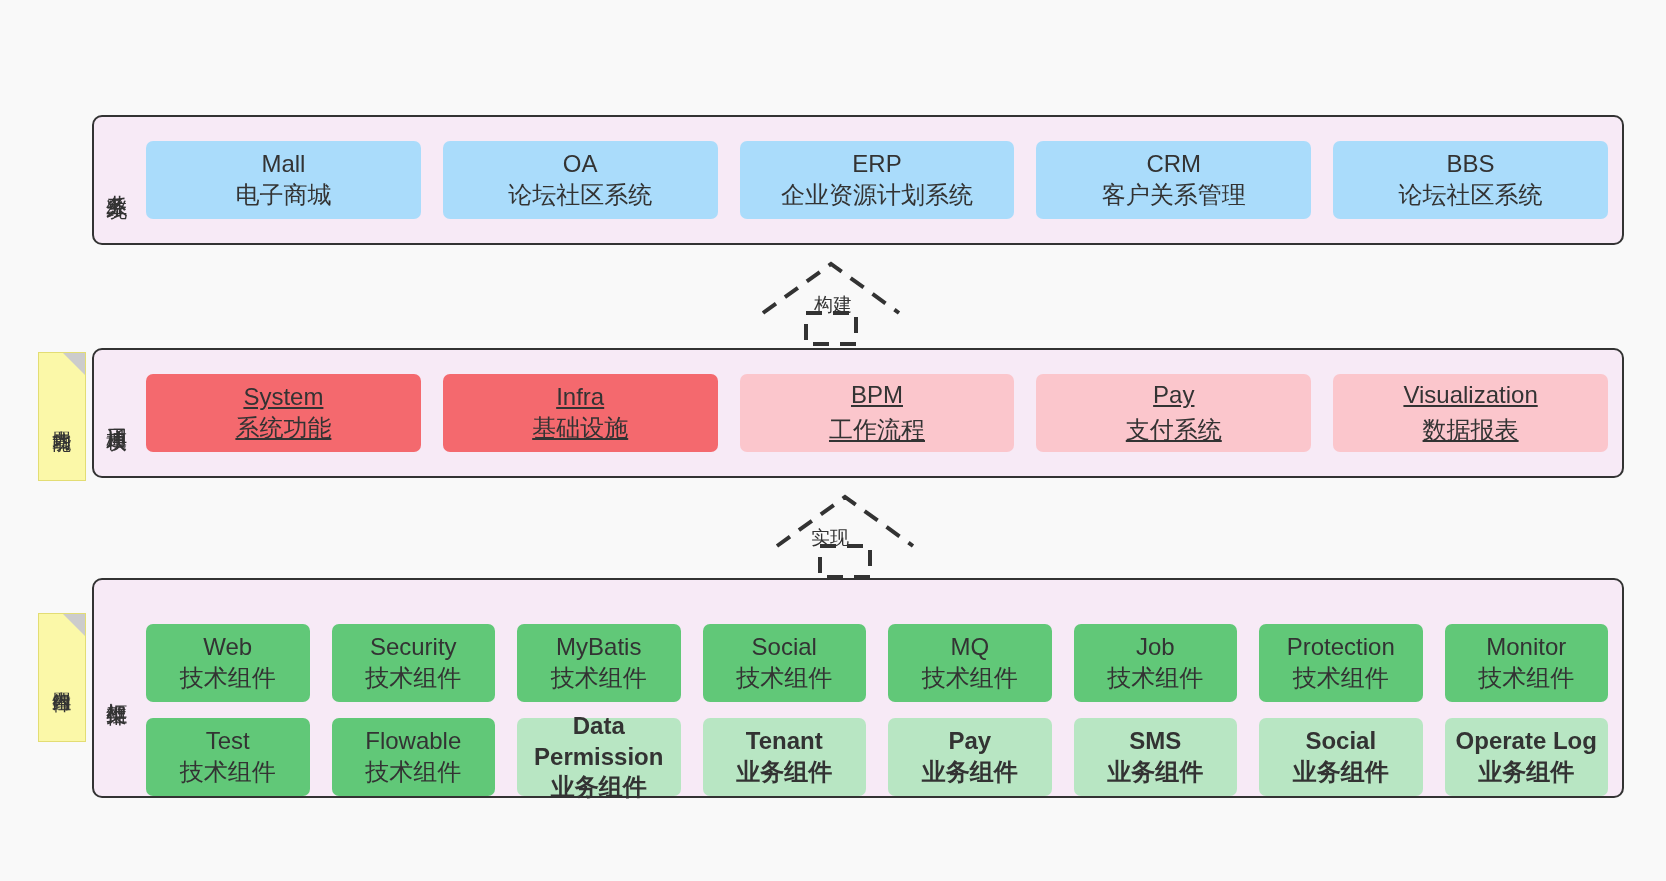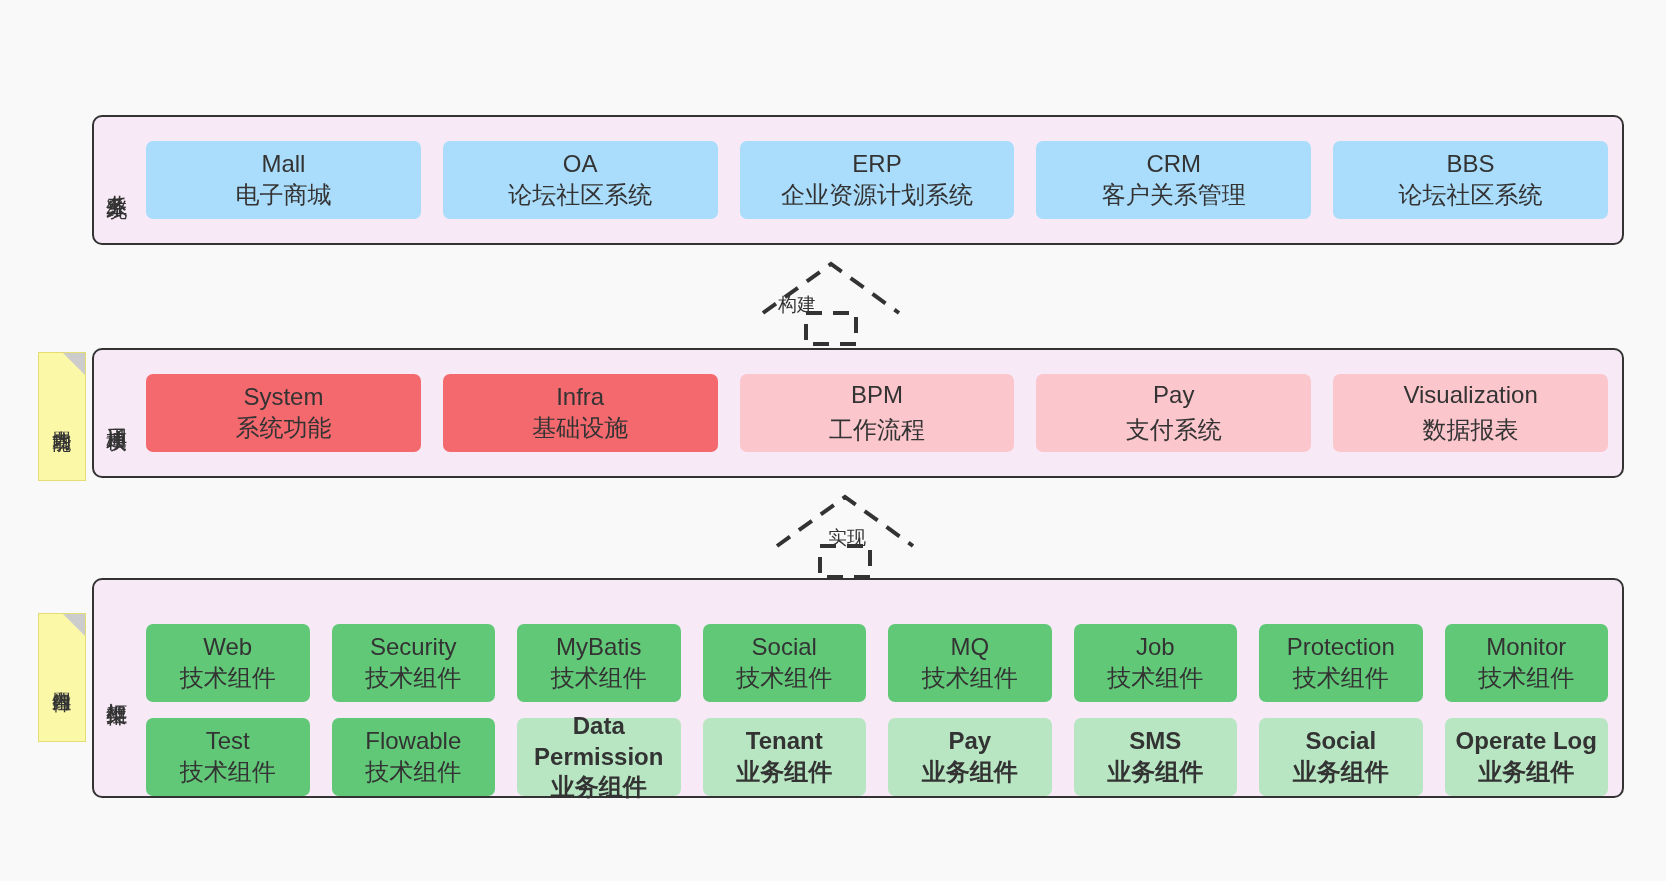--- a/index.html
+++ b/index.html
@@ -150,31 +150,31 @@
     </div>
   </div>
 </div>
 
 <div class="arrow" style="left:758px; top:258px; width:146px; height:88px;">
   <svg width="146" height="88" viewBox="0 0 146 88">
     <path d="M 5 55 L 73 6 L 141 55" fill="none" stroke="#333333" stroke-width="4" stroke-dasharray="16,11" stroke-linecap="butt"></path>
     <path d="M 48 55 L 98 55 L 98 86 L 48 86 Z" fill="none" stroke="#333333" stroke-width="4" stroke-dasharray="16,11" stroke-linecap="butt"></path>
   </svg>
 </div>
-<div class="arrow-label" style="left:778px; top:292px;">构建</div>
+<div class="arrow-label" style="left:814px; top:292px;">构建</div>
 
 <div class="note" style="left:38px; top:352px; width:48px; height:129px;">
   <span class="fold"></span>
   <span>内置功能</span>
 </div>
 
 <div class="layer" id="layer-common-module" style="left:92px; top:348px; width:1532px; height:130px;">
   <div class="layer-title">通用模块</div>
   <div class="layer-body">
-    <div class="row" style="height:78px;">
+    <div class="row" style="height:78px;text-decoration:underline;">
       <div class="card c-red">
         <span class="ln">System</span>
         <span class="ln">系统功能</span>
       </div>
       <div class="card c-red">
         <span class="ln">Infra</span>
         <span class="ln">基础设施</span>
       </div>
       <div class="card c-pink">
         <span class="ln">BPM</span>
@@ -191,21 +191,21 @@
     </div>
   </div>
 </div>
 
 <div class="arrow" style="left:772px; top:491px; width:146px; height:88px;">
   <svg width="146" height="88" viewBox="0 0 146 88">
     <path d="M 5 55 L 73 6 L 141 55" fill="none" stroke="#333333" stroke-width="4" stroke-dasharray="16,11" stroke-linecap="butt"></path>
     <path d="M 48 55 L 98 55 L 98 86 L 48 86 Z" fill="none" stroke="#333333" stroke-width="4" stroke-dasharray="16,11" stroke-linecap="butt"></path>
   </svg>
 </div>
-<div class="arrow-label" style="left:828px; top:525px;">实现</div>
+<div class="arrow-label" style="left:811px; top:525px;">实现</div>
 
 <div class="note" style="left:38px; top:613px; width:48px; height:129px;">
   <span class="fold"></span>
   <span>内置组件</span>
 </div>
 
 <div class="layer" id="layer-framework-component" style="left:92px; top:578px; width:1532px; height:220px;">
   <div class="layer-title">框架组件</div>
   <div class="layer-body" style="gap:16px;justify-content:flex-end;">
     <div class="row" style="height:78px;">

